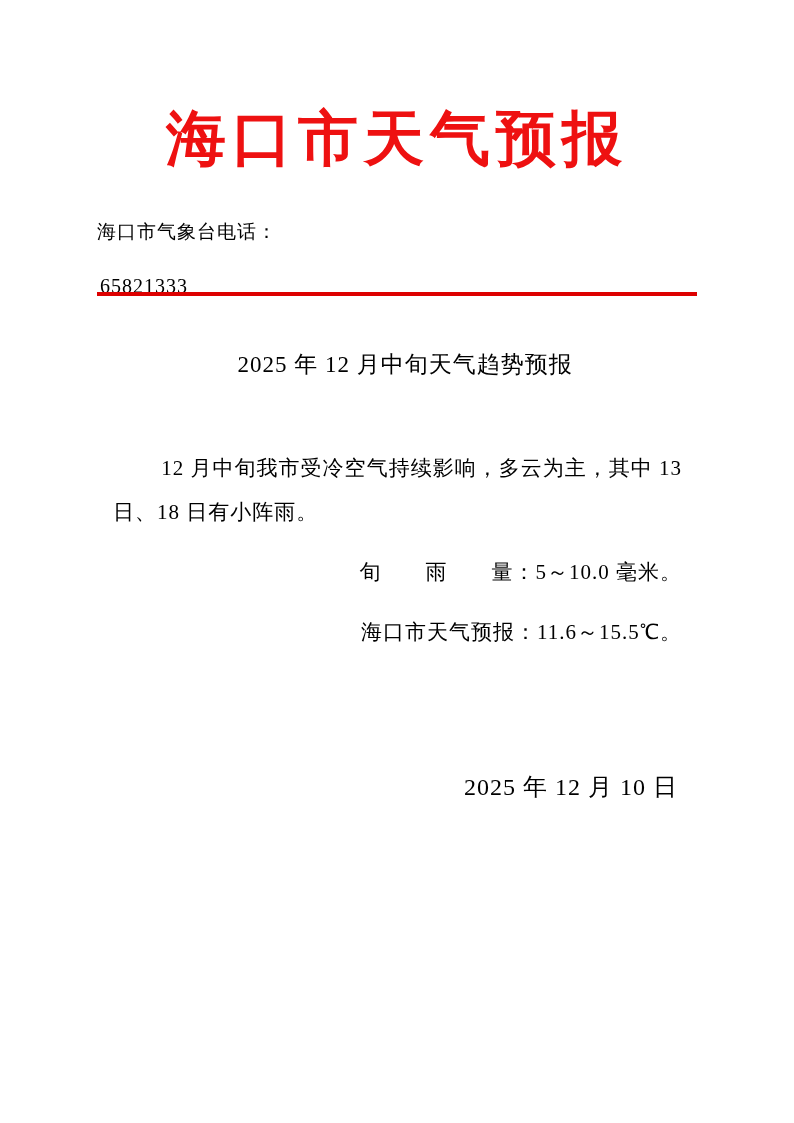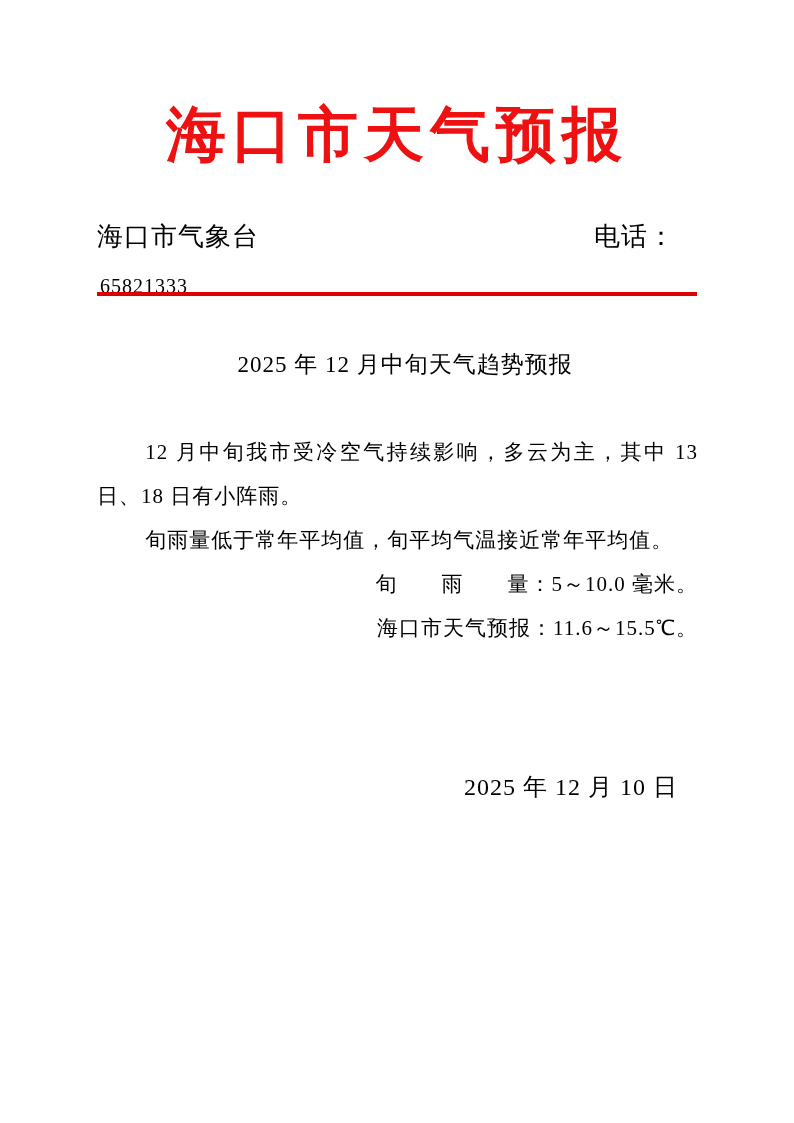--- a/index.html
+++ b/index.html
@@ -17,36 +17,35 @@
     overflow: hidden;
   }
   .doc-title {
     position: absolute;
     top: 103px;
     left: 0;
     width: 100%;
     margin: 0;
     text-align: center;
     color: #ee1111;
-    font-family: Liberation Mono, monospace;
+    font-family: Liberation Sans, sans-serif;
     font-weight: 700;
     font-size: 60px;
     letter-spacing: 6px;
     line-height: 1.2;
     white-space: nowrap;
   }
   .letterhead-row {
     position: absolute;
     top: 219px;
     left: 97px;
     width: 578px;
     display: flex;
-    justify-content: space-between;
     align-items: baseline;
-    font-size: 26px;
+    font-size: 19px;
     letter-spacing: 1px;
   }
   .phone-number {
     position: absolute;
     top: 259px;
     left: 100px;
     font-size: 20px;
     letter-spacing: 1px;
     margin-top: 16px;
   }
@@ -74,21 +73,21 @@
     position: absolute;
     top: 430px;
     left: 97px;
     width: 601px;
     font-size: 21px;
     line-height: 44px;
     letter-spacing: 1px;
     text-align: justify;
   }
   .body-text p {
-    margin: 0;
+    margin: 16px;
     text-indent: 2.3em;
   }
   .body-text p.stat {
     text-align: right;
   }
   .date-line {
     position: absolute;
     top: 771px;
     right: 116px;
     font-size: 24px;
@@ -109,20 +108,19 @@
   </div>
 
   <div class="phone-number">65821333</div>
 
   <div class="red-rule"></div>
 
   <h2 class="section-title">2025 年 12 月中旬天气趋势预报</h2>
 
   <div class="body-text">
     <p>12 月中旬我市受冷空气持续影响，多云为主，其中 13 日、18 日有小阵雨。</p>
-    <p>旬雨量低于常年平均值，旬平均气温接近常年平均值。</p>
     <p class="stat"><span>旬　　雨　　量：</span><span>5～10.0 毫米。</span></p>
     <p class="stat"><span>海口市天气预报：</span><span>11.6～15.5℃。</span></p>
   </div>
 
   <div class="date-line">2025 年 12 月 10 日</div>
 
 </div>
 
 </body></html>

